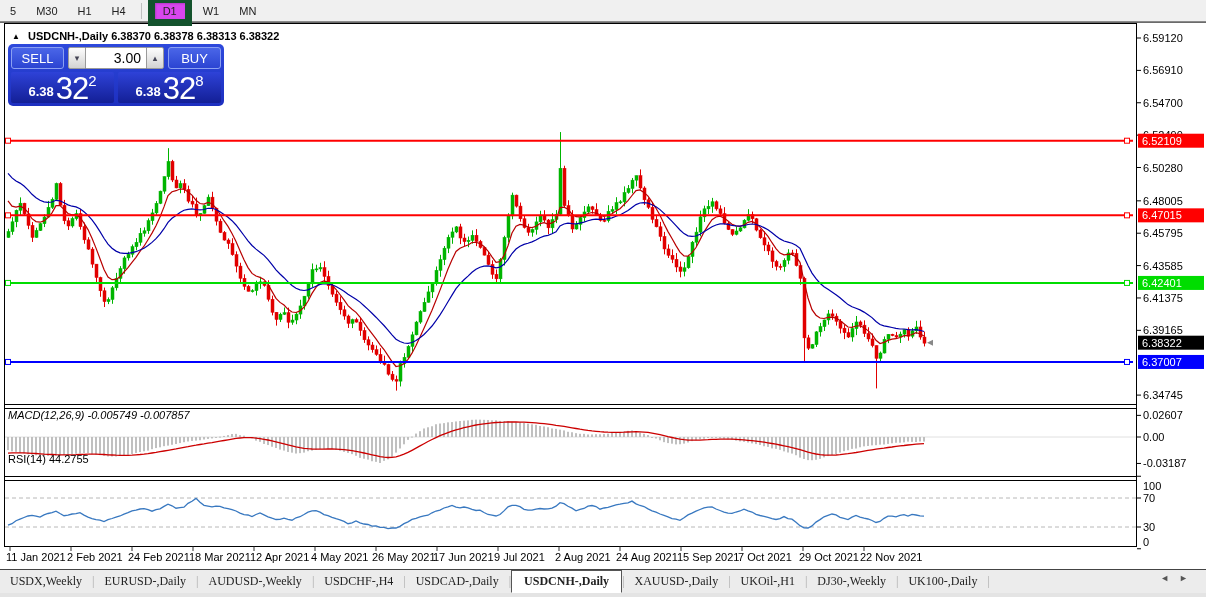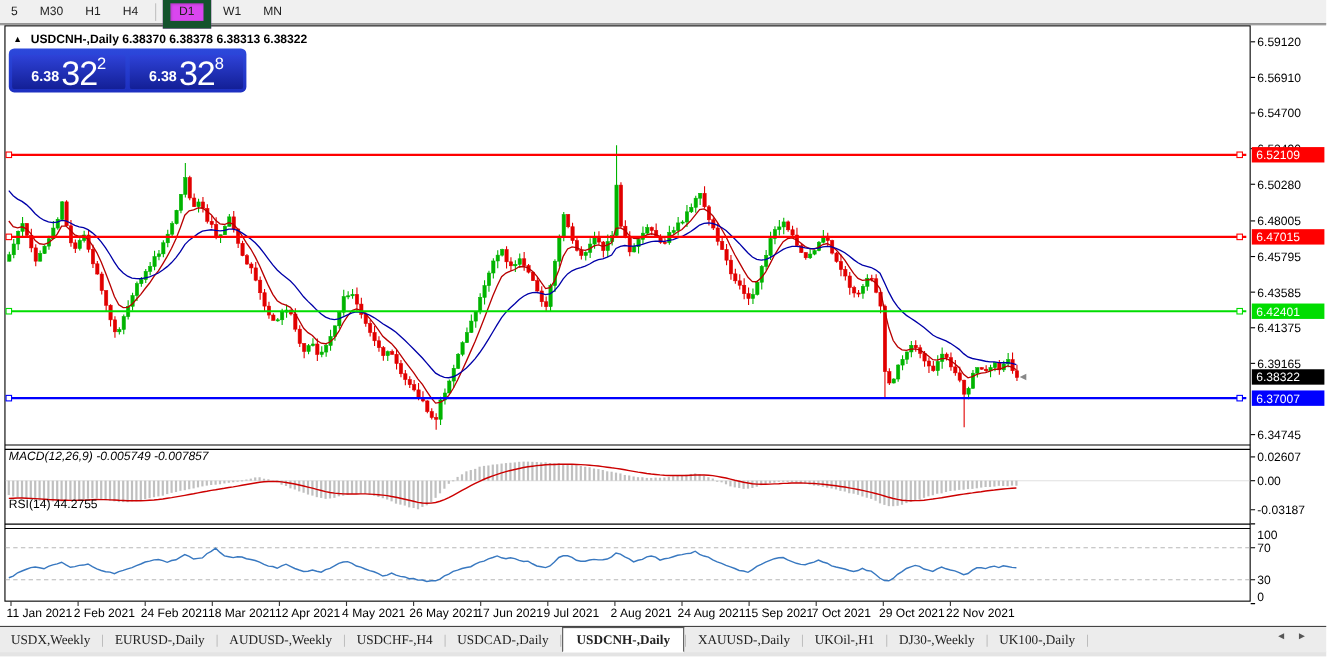--- a/index.html
+++ b/index.html
@@ -873,20 +873,33 @@
       <text x="860" y="561" font-size="11" fill="#000" font-family="Liberation Sans,sans-serif">22 Nov 2021</text>
     </svg>
 
   <div class="chart-header">
     <span class="tri">▲</span>
     <span>USDCNH-,Daily</span>
     <span>6.38370 6.38378 6.38313 6.38322</span>
   </div>
 
   <div class="trade-widget">
+    <div class="tw-top">
+      <button class="tw-btn">SELL</button>
+      <span class="spin-group">
+        <button class="spin left">
+          <span>▾</span>
+        </button>
+        <input class="vol" value="3.00" style="">
+        <button class="spin right">
+          <span>▴</span>
+        </button>
+      </span>
+      <button class="tw-btn">BUY</button>
+    </div>
     <div class="tw-prices">
       <div class="price-panel">
         <span class="p-small">6.38</span>
         <span class="p-big">32</span>
         <span class="p-sup">2</span>
       </div>
       <div class="price-panel">
         <span class="p-small">6.38</span>
         <span class="p-big">32</span>
         <span class="p-sup">8</span>

